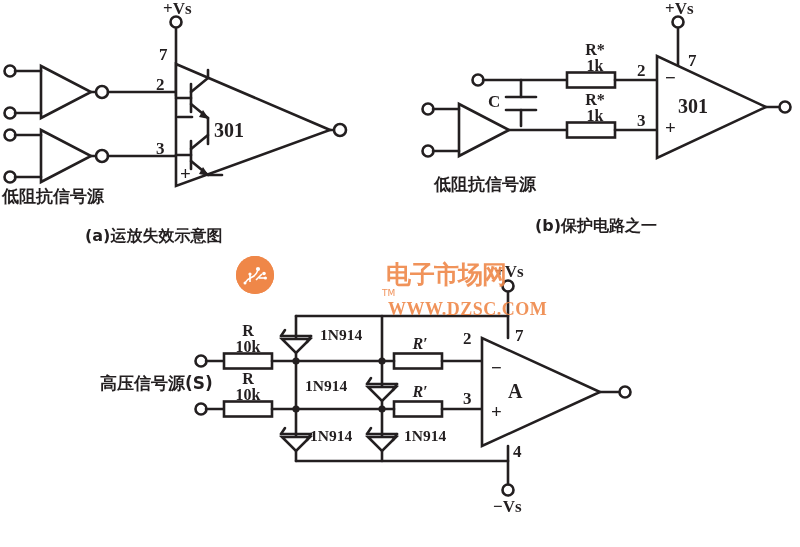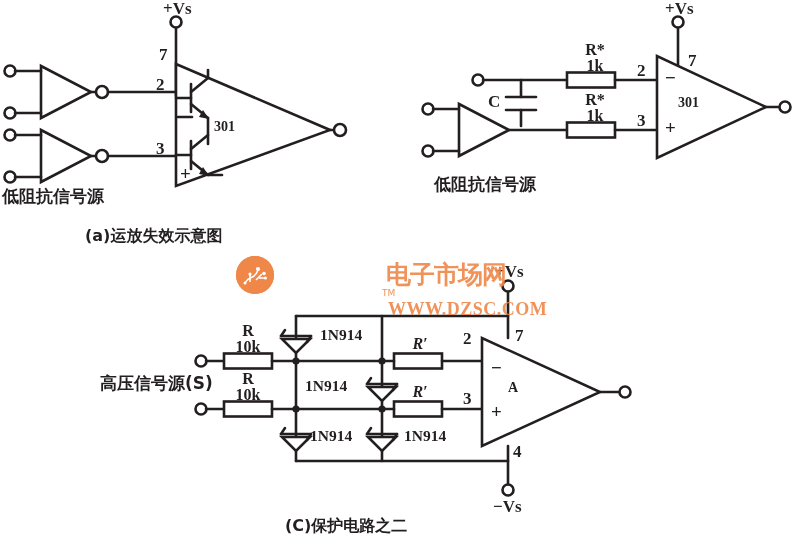--- a/index.html
+++ b/index.html
@@ -18,21 +18,21 @@
     white-space:nowrap;
     line-height:1.02;
     letter-spacing:0px;
   }
   .cn{font-family:"DejaVu Sans","Liberation Sans",sans-serif;font-weight:bold;}
   .pin{font-size:17px;}
   .sign{font-size:19px;}
   .vs{font-size:17px;font-style:normal;}
   .part{font-size:16px;text-align:center;}
   .dio{font-size:15.5px;}
-  .chip{font-size:14px;text-align:center;}
+  .chip{font-size:20px;text-align:center;}
   .srcname{font-size:17px;}
   .fig{font-size:16px;}
   .twoline{line-height:1.0;text-align:center;}
 
   
   #wm{position:absolute;left:236px;top:250px;width:330px;height:62px;opacity:.92;}
   #wm .logo{
     position:absolute;left:0px;top:6px;width:38px;height:38px;border-radius:50%;
     background:#ef7f3e;
   }
@@ -227,20 +227,21 @@
   <div class="lbl part" style="left:488px;top:93px;font-size:17px;">C</div>
   <div class="lbl part twoline" style="left:575px;top:42px;width:40px;">
     <span>R*</span><br>
     <span>1k</span>
   </div>
   <div class="lbl part twoline" style="left:575px;top:92px;width:40px;">
     <span>R*</span><br>
     <span>1k</span>
   </div>
   <div class="lbl cn srcname" style="left:434px;top:176px;">低阻抗信号源</div>
+  <div class="lbl cn fig" style="left:535px;top:218px;">(b)保护电路之一</div>
 
   <div class="lbl vs" style="left:495px;top:263px;">+Vs</div>
   <div class="lbl vs" style="left:493px;top:498px;">−Vs</div>
   <div class="lbl pin" style="left:515px;top:327px;">7</div>
   <div class="lbl pin" style="left:513px;top:443px;">4</div>
   <div class="lbl pin" style="left:463px;top:330px;">2</div>
   <div class="lbl pin" style="left:463px;top:390px;">3</div>
   <div class="lbl sign" style="left:491px;top:358px;">−</div>
   <div class="lbl sign" style="left:491px;top:402px;">+</div>
   <div class="lbl chip" style="left:508px;top:381px;">A</div>
@@ -256,21 +257,20 @@
     <span>10k</span>
   </div>
   <div class="lbl part" style="left:408px;top:336px;width:24px;font-style:italic;">R′</div>
   <div class="lbl part" style="left:408px;top:384px;width:24px;font-style:italic;">R′</div>
 
   <div class="lbl dio" style="left:320px;top:327px;">1N914</div>
   <div class="lbl dio" style="left:305px;top:378px;">1N914</div>
   <div class="lbl dio" style="left:310px;top:428px;">1N914</div>
   <div class="lbl dio" style="left:404px;top:428px;">1N914</div>
 
-  <div class="lbl cn fig" style="left:285px;top:518px;">(C)保护电路之二</div>
 
   <div id="wm">
     <div class="logo">
       <svg width="38" height="38" viewBox="0 0 38 38">
         <circle cx="19" cy="19" r="19" fill="#ee7d39"></circle>
         <g stroke="#fff" stroke-width="1.6" fill="none">
           <path d="M9 27 C13 19 18 25 22 14"></path>
           <path d="M14 26 L14 19"></path>
           <path d="M20 24 L26 18"></path>
           <path d="M23 22 L29 22"></path>

